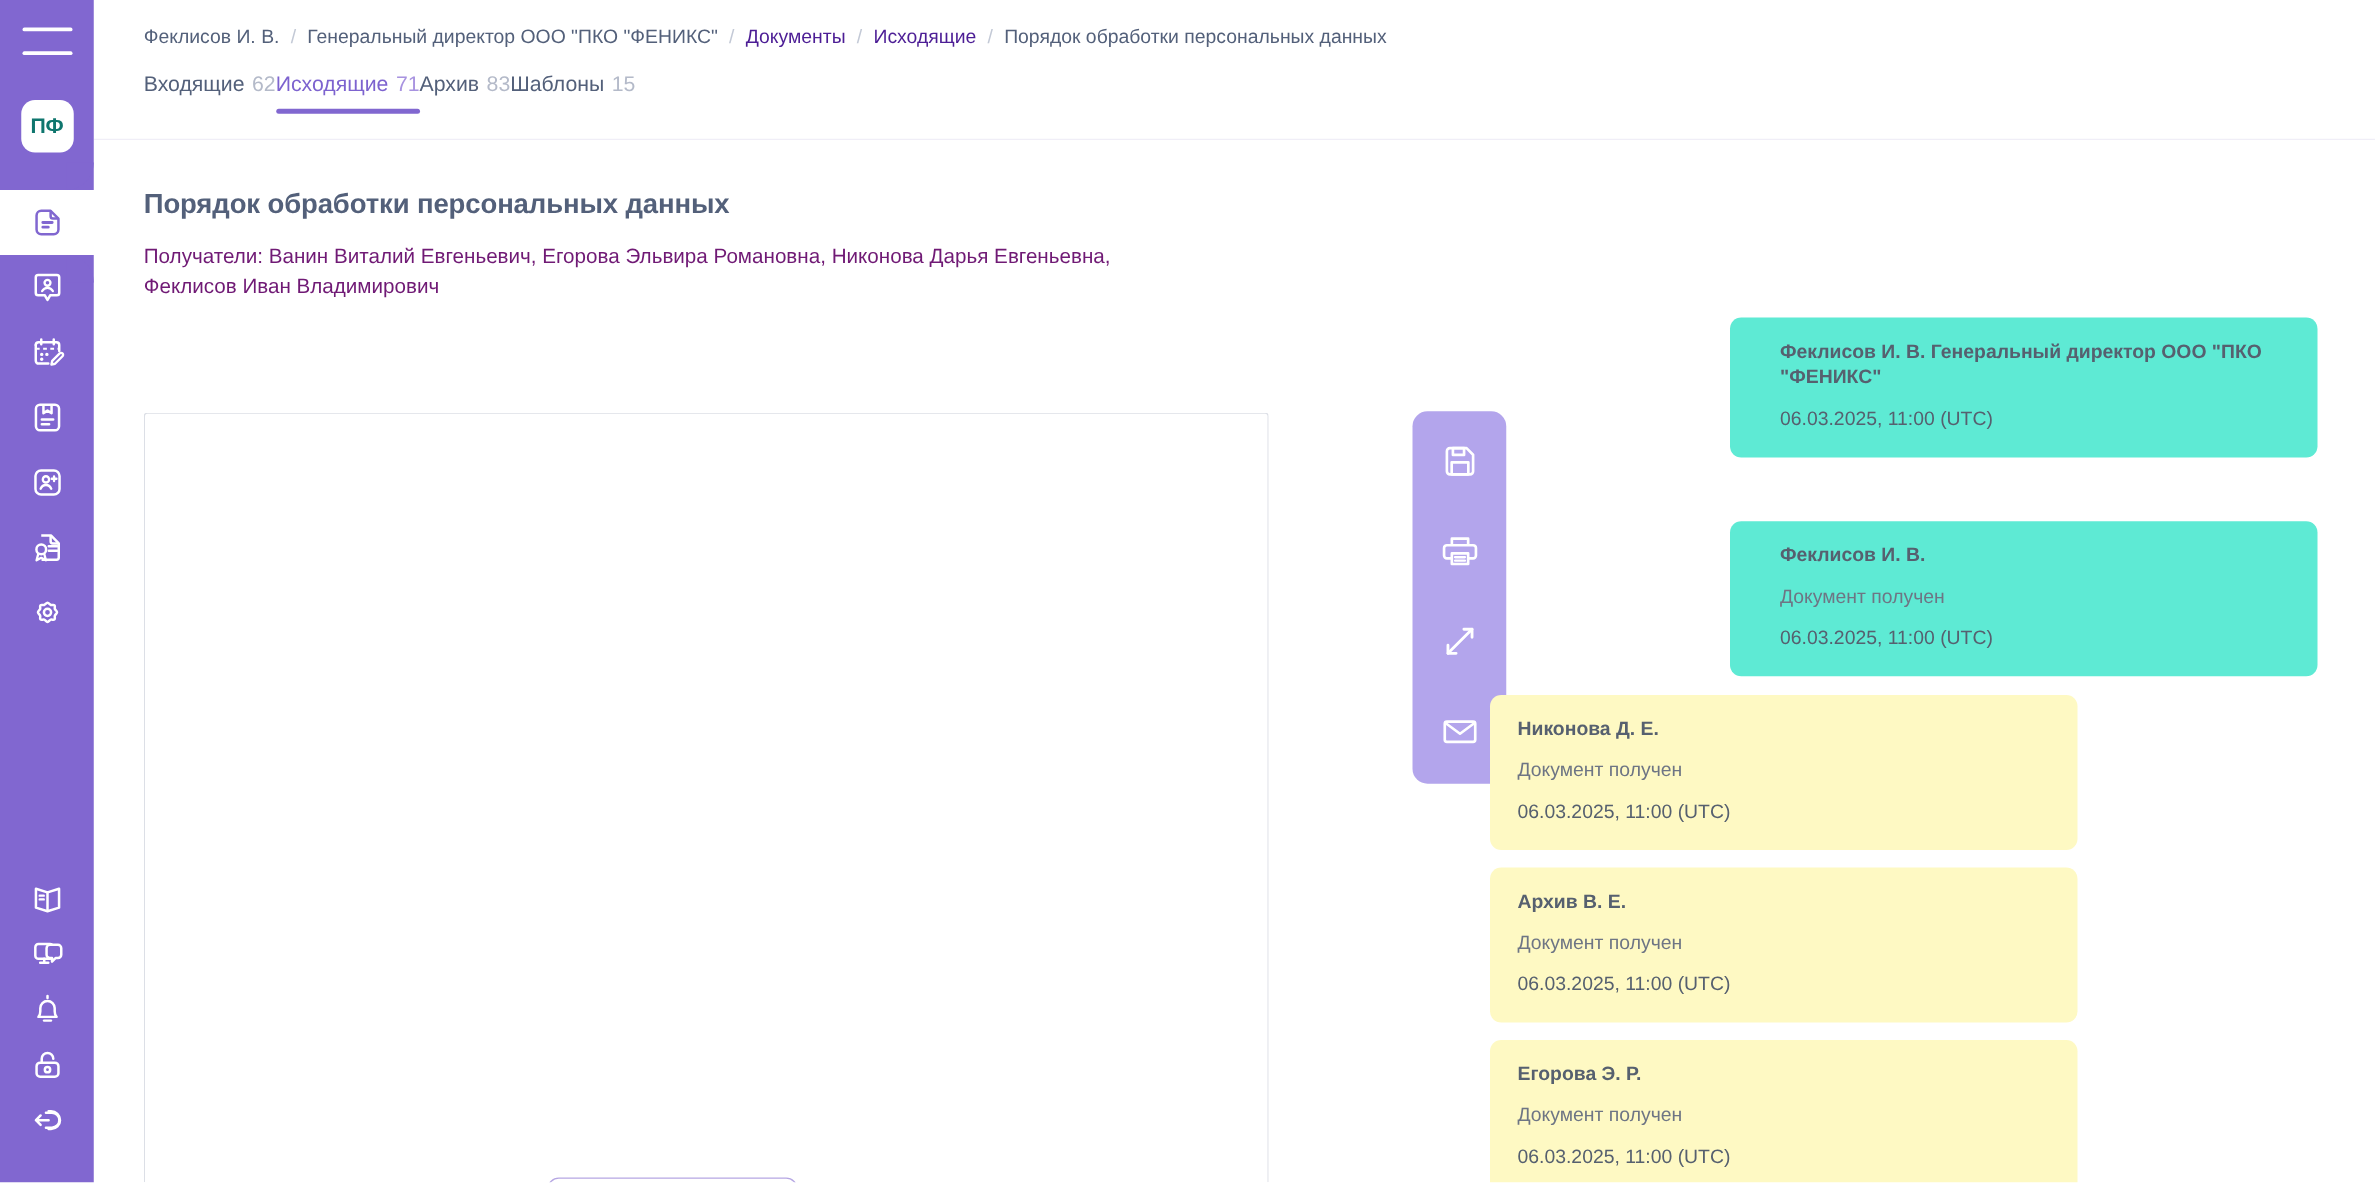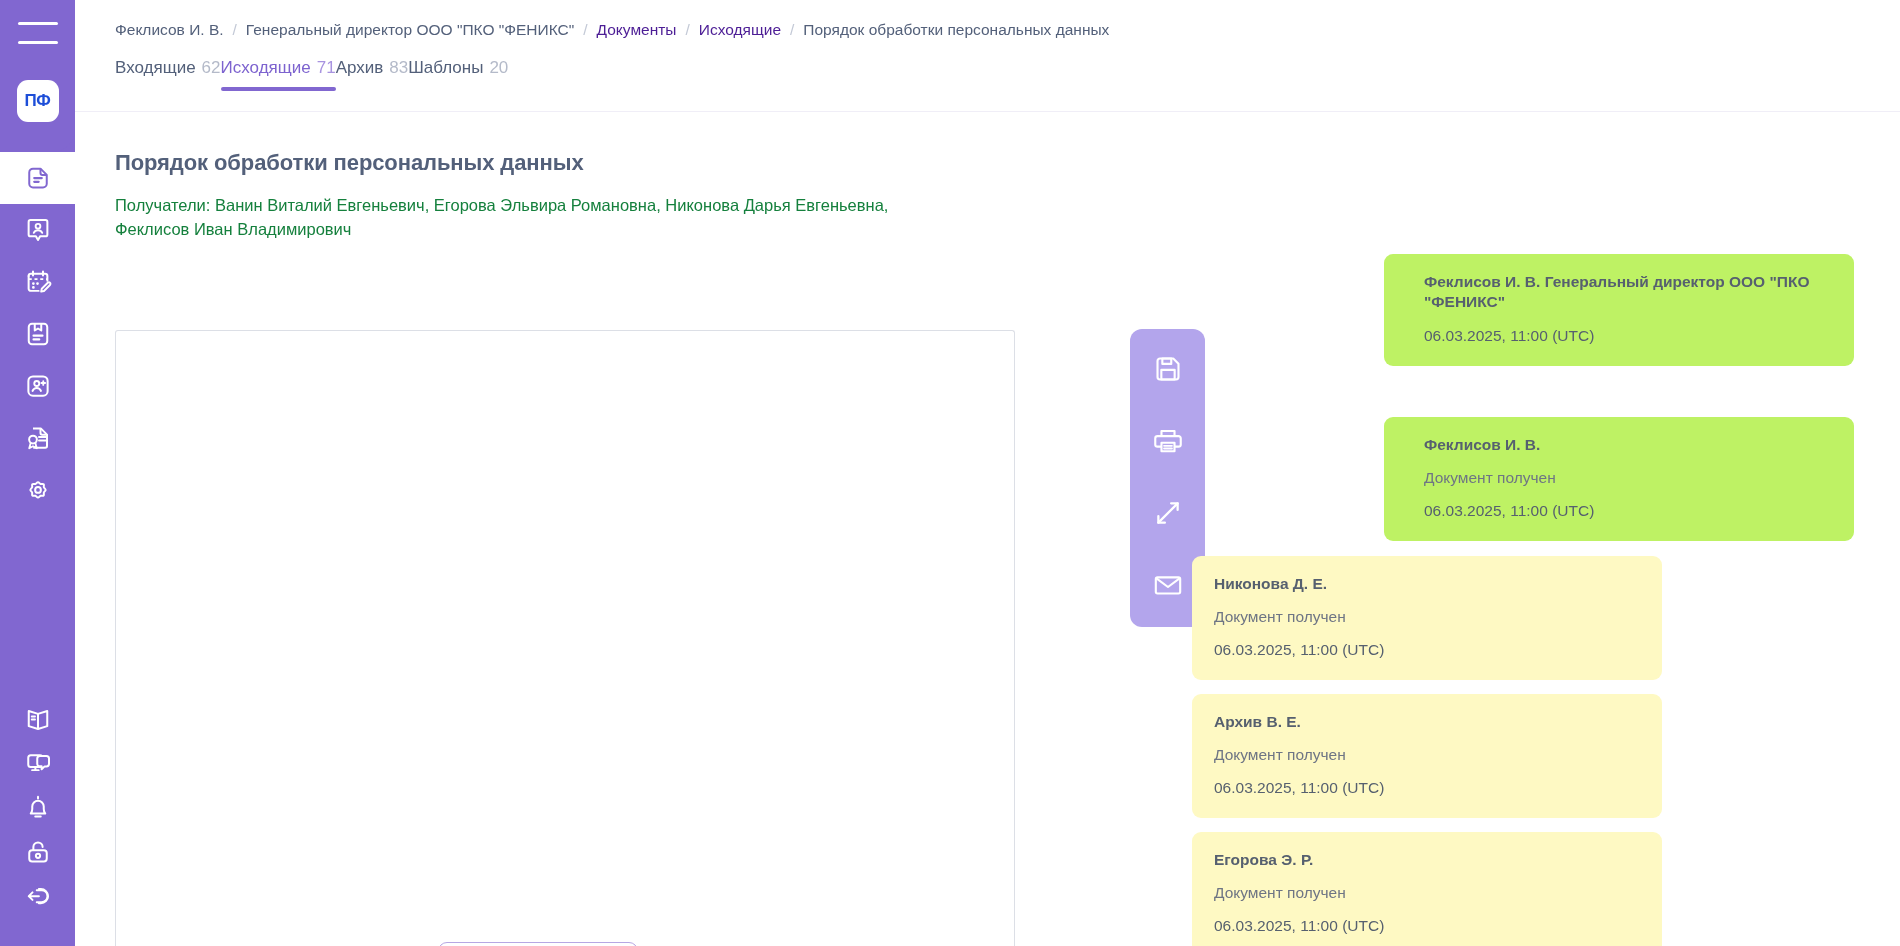--- a/index.html
+++ b/index.html
@@ -49,21 +49,21 @@
     background: #ffffff;
     border-radius: 2px;
   }
 
   .logo-badge {
     margin-top: 36px;
     width: 42px;
     height: 42px;
     border-radius: 11px;
     background: #ffffff;
-    color: #1d4ed8;
+    color: #0f766e;
     font-size: 17px;
     font-weight: bold;
     display: flex;
     align-items: center;
     justify-content: center;
     letter-spacing: -0.3px;
     cursor: pointer;
   }
 
   .nav-group {
@@ -237,21 +237,21 @@
   .doc-title {
     font-size: 22px;
     font-weight: bold;
     color: #53607a;
     letter-spacing: -0.1px;
   }
 
   .doc-recipients {
     margin-top: 17px;
     font-size: 16.5px;
-    color: #15803d;
+    color: #701a75;
     line-height: 1.46;
     max-width: 790px;
   }
 
   .doc-preview {
     position: absolute;
     left: 40px;
     top: 218px;
     width: 900px;
     height: 616px;
@@ -304,21 +304,21 @@
     right: 46px;
     width: 0;
   }
 
   .card {
     position: absolute;
     border-radius: 9px;
     padding: 18px 22px 20px;
     width: 470px;
   }
-  .card.purple { background: #bef264; right: 0; padding-left: 40px; }
+  .card.purple { background: #5eead4; right: 0; padding-left: 40px; }
   .card.grey   { background: #fef9c3; right: 192px; }
 
   .card-name {
     font-size: 15.5px;
     font-weight: bold;
     color: #56606f;
     line-height: 1.32;
   }
   .card-status {
     margin-top: 14px;
@@ -507,21 +507,21 @@
         <div class="tab">
           <span>Входящие</span><span class="count">62</span>
         </div>
         <div class="tab active">
           <span>Исходящие</span><span class="count">71</span>
         </div>
         <div class="tab">
           <span>Архив</span><span class="count">83</span>
         </div>
         <div class="tab">
-          <span>Шаблоны</span><span class="count">20</span>
+          <span>Шаблоны</span><span class="count">15</span>
         </div>
       </div>
 
 
     </div>
 
     <div class="body-area">
 
       <div class="doc-column">
         <h1 class="doc-title">Порядок обработки персональных данных</h1>

